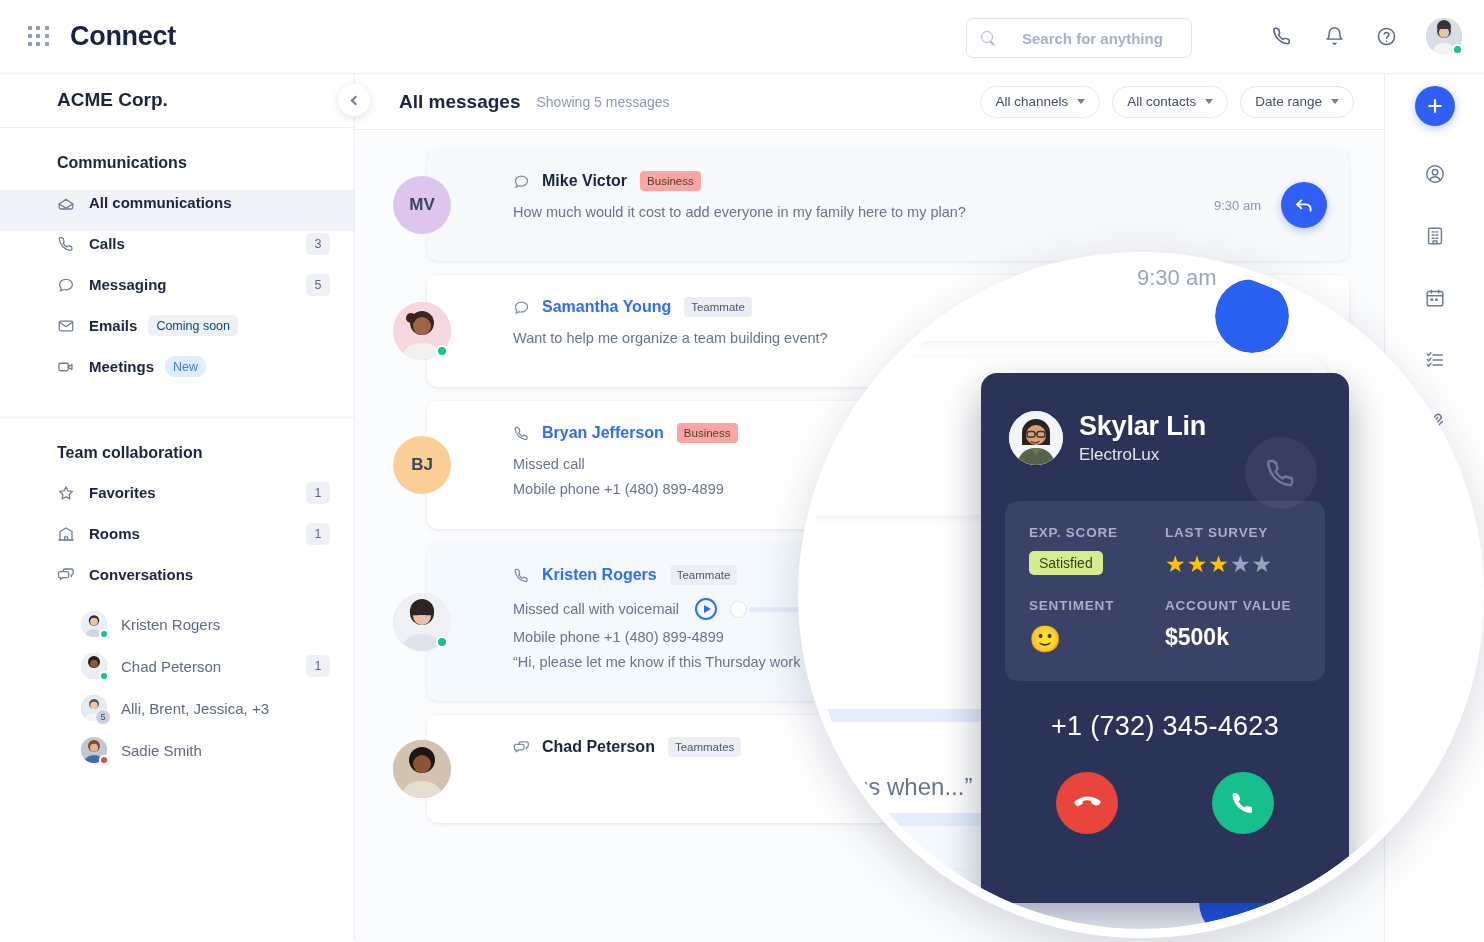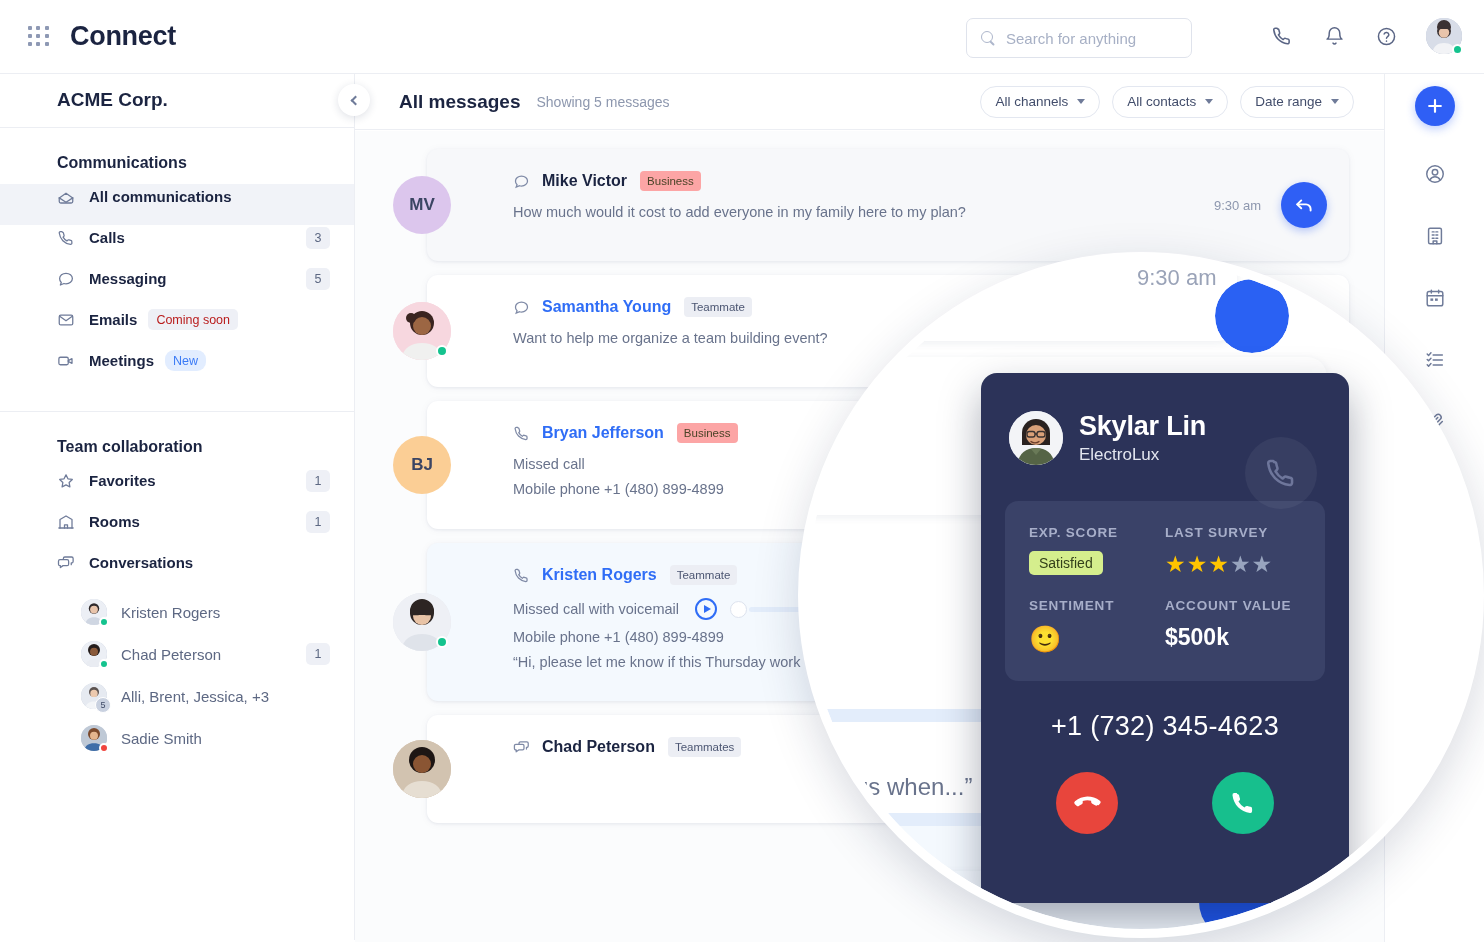--- a/index.html
+++ b/index.html
@@ -25,21 +25,21 @@
   .search-wrap {
     position:absolute; left:966px; top:18px; width:226px; height:40px;
     border:1px solid #dfe3ec; border-radius:7px; display:flex; align-items:center;
     background:#fff;
   }
   .search-ico { margin-left:14px; width:15px; height:15px; position:relative; flex:none; }
   .search-ico::before { content:""; position:absolute; left:0; top:0; width:10px; height:10px;
      border:1.8px solid #aeb7cc; border-radius:50%; }
   .search-ico::after { content:""; position:absolute; left:9px; top:9px; width:6px; height:1.8px;
      background:#aeb7cc; transform:rotate(45deg); transform-origin:left center; border-radius:1px;}
-  .search-ph { margin-left:10px; font-size:15px; color:#a7b0c5; }
+  .search-ph { margin-left:26px; font-size:15px; color:#a7b0c5;font-weight:bold; }
 
   .hdr-icons { position:absolute; right:22px; top:18px; display:flex; align-items:center; gap:28px; }
   .hicon { width:24px; height:24px; color:#5a6585; cursor:pointer; display:flex; align-items:center; justify-content:center;}
   .avatar-top { width:36px; height:36px; border-radius:50%; position:relative; overflow:visible;
       background:linear-gradient(160deg,#cfd6e4,#9aa6bd); }
   .avatar-top .face { position:absolute; inset:0; border-radius:50%; overflow:hidden; }
   .dot-online { position:absolute; right:-1px; bottom:-1px; width:11px; height:11px; border-radius:50%;
       background:#14c38e; border:2px solid #fff; }
 
   
@@ -49,31 +49,31 @@
   }
   .org-row { height:56px; display:flex; align-items:center; padding:0 24px 0 57px;
      border-bottom:1px solid #eceef3; position:relative; }
   .org-name { font-size:19px; font-weight:bold; color:#1b2441; }
   .collapse-btn { position:absolute; right:-16px; top:12px; width:32px; height:32px; border-radius:50%;
      background:#fff; box-shadow:0 2px 8px rgba(30,40,80,.14); display:flex; align-items:center;
      justify-content:center; cursor:pointer; z-index:6;}
   .chev { width:7px; height:7px; border-left:2px solid #6f7b99; border-bottom:2px solid #6f7b99;
      transform:rotate(45deg); margin-left:3px;}
 
-  .sec-title { padding:26px 0 12px 57px; font-size:16px; font-weight:bold; color:#1b2441; }
+  .sec-title { padding:26px 0 18px 57px; font-size:16px; font-weight:bold; color:#1b2441; }
   .nav-item { height:41px; display:flex; align-items:center; padding:0 24px 16px 57px; cursor:pointer; }
   .nav-item.active { background:#f1f3f8; }
   .nav-item .nico { width:18px; height:18px; color:#6f7b99; flex:none; display:flex; align-items:center; }
   .nav-item .nlabel { margin-left:14px; font-size:15px; font-weight:bold; color:#1b2441; white-space:nowrap;}
   .nav-item .spacer { flex:1; }
   .badge-count { min-width:24px; height:22px; border-radius:5px; background:#eef0f6; color:#5d6883;
      font-size:12.5px; display:flex; align-items:center; justify-content:center; padding:0 6px;}
   .pill { margin-left:11px; height:21px; border-radius:5px; font-size:12.5px;
      display:inline-flex; align-items:center; padding:0 8px; white-space:nowrap;}
-  .pill.soon { background:#eef0f6; color:#b91c1c; }
+  .pill.soon { background:#eef0f6; color:#0c4a6e; }
   .pill.new { background:#e2edff; color:#3b7bf6;border-radius:9px; }
 
   .divider { margin:22px 0 0 0; height:1px; background:#eceef3; }
 
   .conv-item { height:42px; display:flex; align-items:center; padding:0 24px 0 81px; cursor:pointer;}
   .conv-av { width:26px; height:26px; border-radius:50%; flex:none; position:relative;
      background:linear-gradient(150deg,#d8dee9,#a9b3c7); overflow:visible;}
   .conv-av .inner { position:absolute; inset:0; border-radius:50%; overflow:hidden; }
   .sdot { position:absolute; right:-2px; bottom:-2px; width:10px; height:10px; border-radius:50%; border:2px solid #fff;}
   .sdot.on { background:#14c38e; } .sdot.busy { background:#f0443e; }

